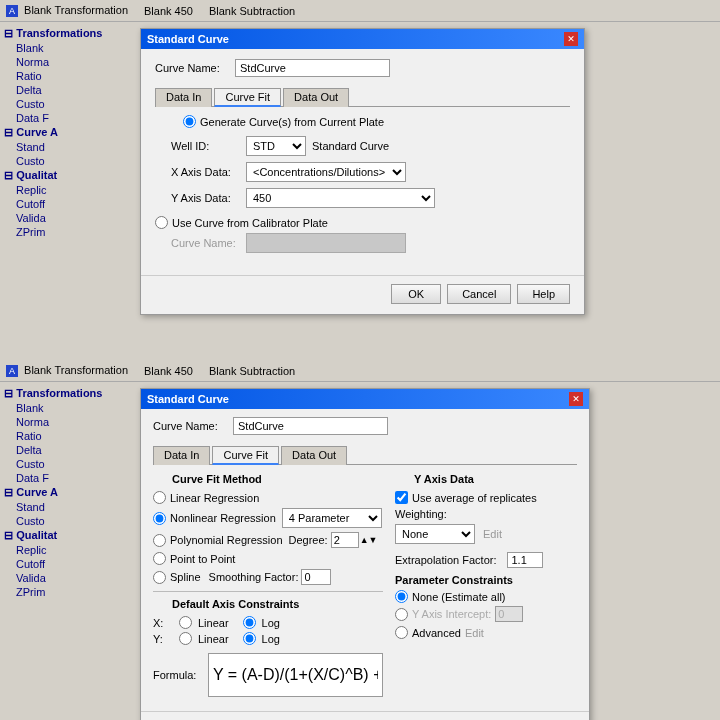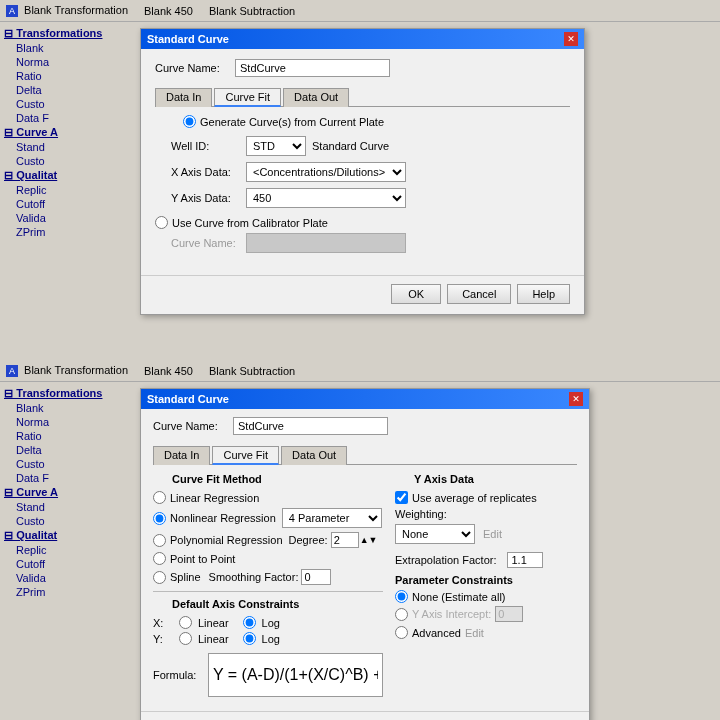--- a/index.html
+++ b/index.html
@@ -7,21 +7,21 @@
 
     .main-container { display: flex; flex-direction: column; height: 720px; }
 
     
     .top-half { position: relative; height: 360px; background: #d4d0c8; display: flex; }
     
     .bottom-half { position: relative; height: 360px; background: #d4d0c8; display: flex; }
 
     
     .sidebar { width: 145px; padding: 4px 0; background: #d4d0c8; flex-shrink: 0; }
-    .sidebar-section-header { color: #000080; font-weight: bold; padding: 1px 4px; cursor: pointer; text-decoration: underline; }
+    .sidebar-section-header { color: #000080; font-weight: bold; padding: 1px 4px; cursor: pointer; }
     .sidebar-item { padding: 1px 16px; color: #000080; cursor: pointer; }
 
     
     .dialog { position: absolute; left: 140px; top: 14px; width: 445px; background: #f0f0f0; border: 1px solid #999; box-shadow: 2px 2px 6px rgba(0,0,0,0.3); z-index: 10; }
     .dialog-title-bar { background: linear-gradient(to right, #0054e3, #3a88ff); color: white; padding: 3px 6px; display: flex; justify-content: space-between; align-items: center; font-size: 11px; font-weight: bold; }
     .dialog-title-bar .close-btn { background: #d0302a; color: white; border: none; width: 14px; height: 14px; font-size: 9px; cursor: pointer; display: flex; align-items: center; justify-content: center; }
 
     .dialog-body { padding: 10px 14px; background: #f0f0f0; }
 
     .curve-name-row { display: flex; align-items: center; margin-bottom: 10px; }
@@ -148,21 +148,21 @@
 
           <div class="dropdown-row" style="padding-left:16px;margin-top:4px;">
             <label style="width:75px;">X Axis Data:</label>
             <select style="width:160px;">
               <option>&lt;Concentrations/Dilutions&gt;</option>
             </select>
           </div>
 
           <div class="dropdown-row" style="padding-left:16px;margin-top:4px;">
             <label style="width:75px;">Y Axis Data:</label>
-            <select style="width:160px;">
+            <select style="width:189px;">
               <option>450</option>
             </select>
           </div>
 
           <div class="radio-row" style="margin-top:8px;">
             <input type="radio" name="gen_curve_top" style="">
             <label>Use Curve from Calibrator Plate</label>
           </div>
 
           <div class="dropdown-row" style="padding-left:16px;margin-top:4px;">

